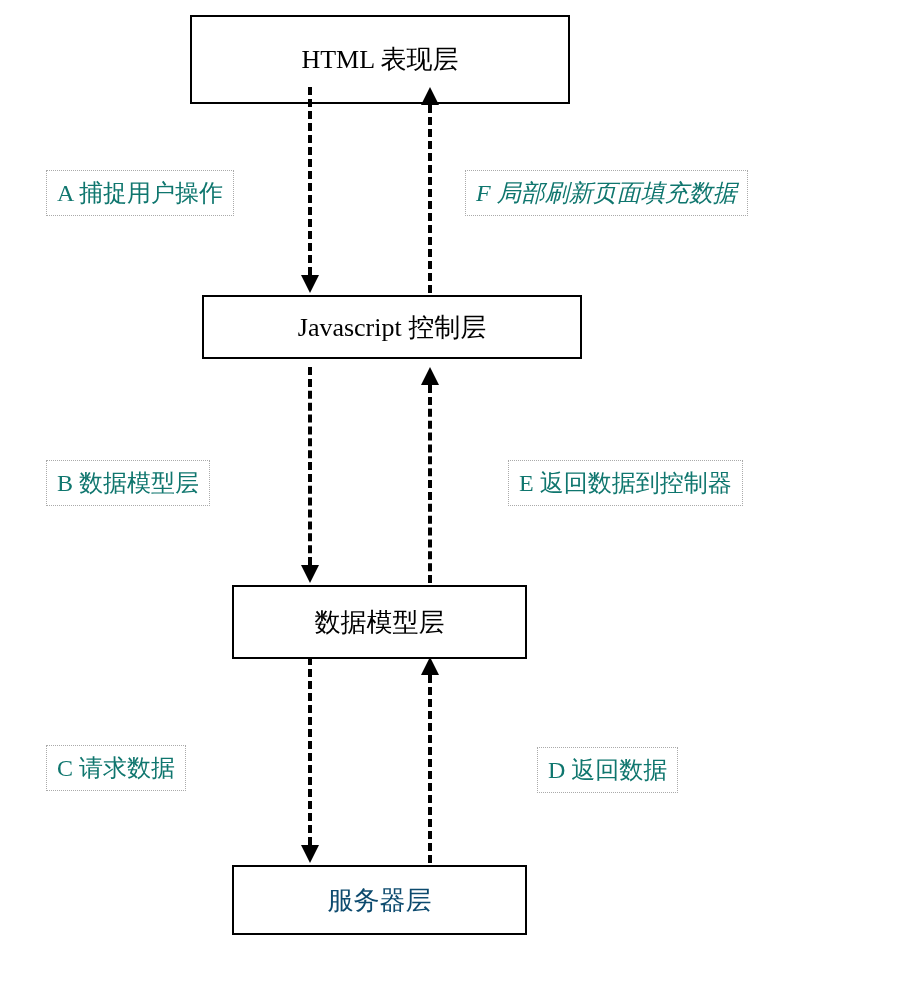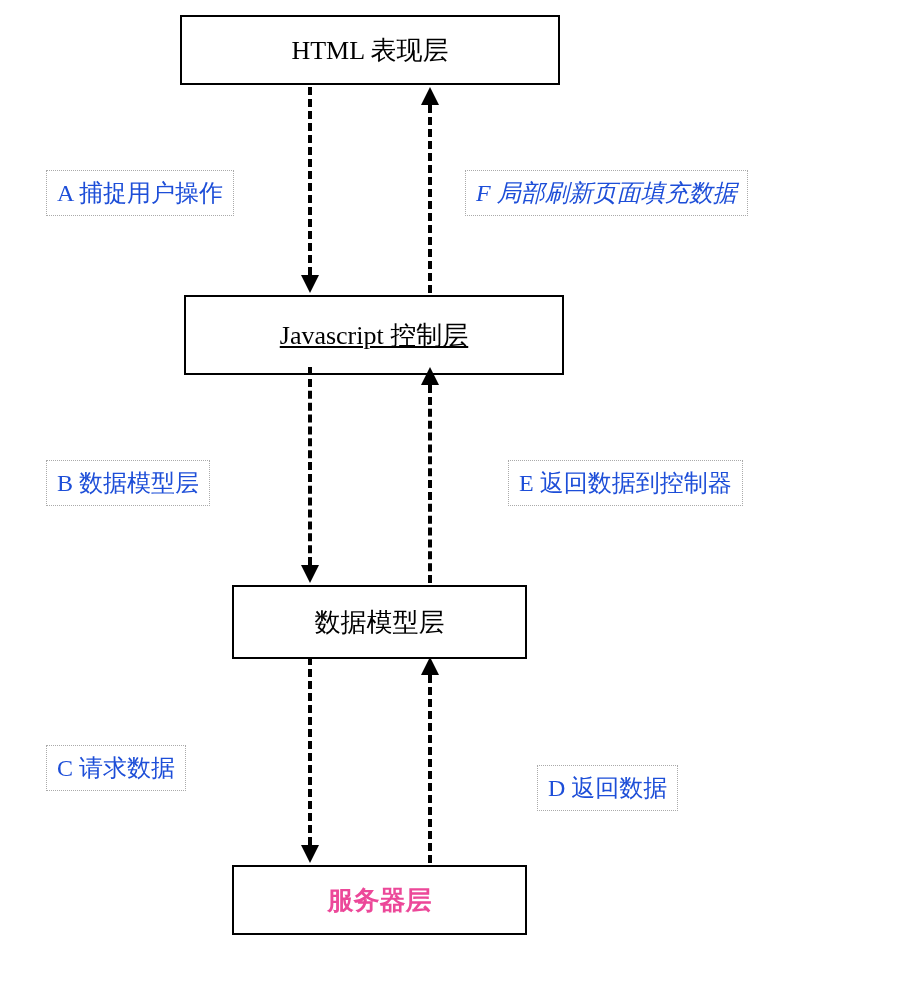--- a/index.html
+++ b/index.html
@@ -13,28 +13,28 @@
     .layer-box {
       position: absolute;
       border: 2px solid #000;
       background: #fff;
       display: flex;
       align-items: center;
       justify-content: center;
       font-size: 26px;
       color: #000;
     }
-    .layer-box.server { color: #ec4899; font-weight: bold; }
+    .layer-box.server { color: #0c4a6e; }
     .label-box {
       position: absolute;
       border: 1px dotted #aaa;
       background: #fff;
       padding: 6px 10px;
       font-size: 24px;
-      color: #1d4ed8;
+      color: #0f766e;
       white-space: nowrap;
     }
     .arrow {
       position: absolute;
     }
     .arrow .shaft {
       position: absolute;
       left: 50%;
       transform: translateX(-50%);
       width: 0;
@@ -50,39 +50,39 @@
       border-right: 9px solid transparent;
     }
     .arrow.down .head { border-top: 18px solid #000; bottom: 0; }
     .arrow.down .shaft { top: 0; }
     .arrow.up .head { border-bottom: 18px solid #000; top: 0; }
     .arrow.up .shaft { bottom: 0; }
   </style>
 </head>
 <body>
 
-<div class="layer-box" style="left:180px; top:15px; width:380px; height:70px;">HTML 表现层</div>
+<div class="layer-box" style="left:190px; top:15px; width:380px; height:89px;">HTML 表现层</div>
 
-<div class="layer-box" style="left:184px; top:295px; width:380px; height:80px;text-decoration:underline;">Javascript 控制层</div>
+<div class="layer-box" style="left:202px; top:295px; width:380px; height:64px;">Javascript 控制层</div>
 
 <div class="layer-box" style="left:232px; top:585px; width:295px; height:74px;">数据模型层</div>
 
 <div class="layer-box server" style="left:232px; top:865px; width:295px; height:70px;">服务器层</div>
 
 <div class="label-box" style="left:46px; top:170px;">A 捕捉用户操作</div>
 
 <div class="label-box" style="left:465px; top:170px;font-style:italic;">F 局部刷新页面填充数据</div>
 
 <div class="label-box" style="left:46px; top:460px;">B 数据模型层</div>
 
 <div class="label-box" style="left:508px; top:460px;">E 返回数据到控制器</div>
 
 <div class="label-box" style="left:46px; top:745px;">C 请求数据</div>
 
-<div class="label-box" style="left:537px; top:765px;">D 返回数据</div>
+<div class="label-box" style="left:537px; top:747px;">D 返回数据</div>
 
 <div class="arrow down" style="left:310px; top:87px; width:0; height:206px;">
   <div class="shaft" style="height:188px;"></div>
   <div class="head"></div>
 </div>
 <div class="arrow up" style="left:430px; top:87px; width:0; height:206px;">
   <div class="shaft" style="height:188px;"></div>
   <div class="head"></div>
 </div>
 

